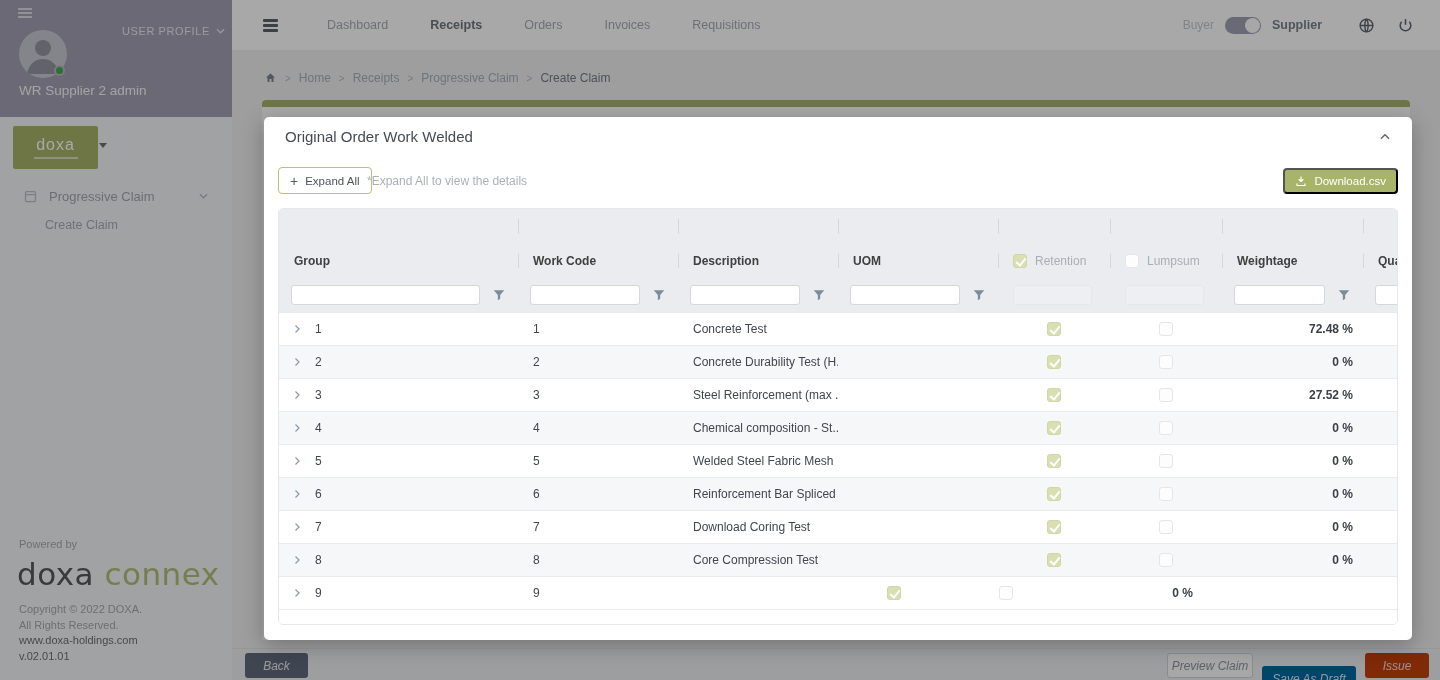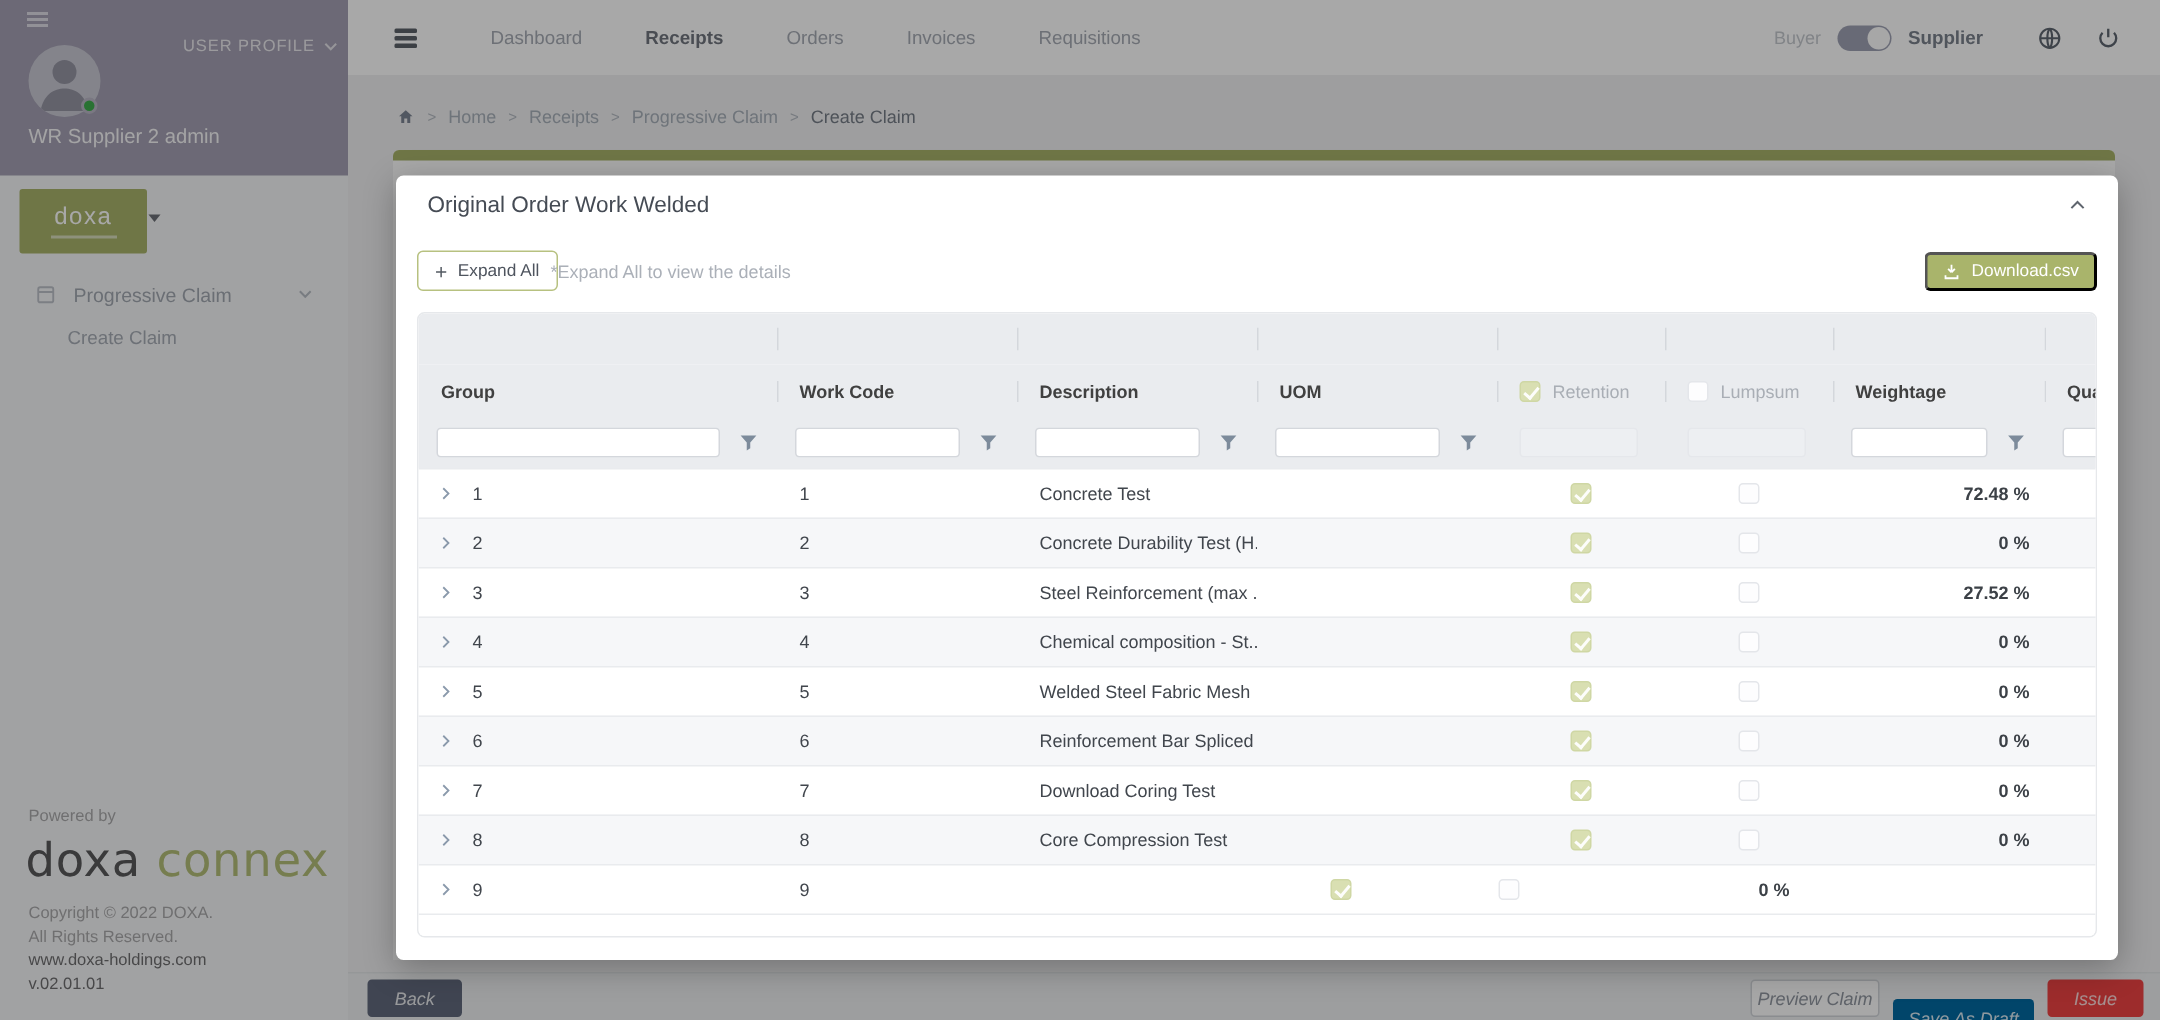--- a/index.html
+++ b/index.html
@@ -66,21 +66,21 @@
   .under-card .greenbar { width:100%; height:7px; background:#a9b46b; border-radius:4px 4px 0 0; }
 
   .footbar { position:absolute; left:0; top:648px; width:1208px; height:32px; background:#eef0f2;
     border-top:1px solid #e3e5e7; }
   .btn { display:inline-flex; align-items:center; justify-content:center; border-radius:3px;
     font-size:12px; cursor:pointer; border:none;font-style:italic; }
   .btn-back { position:absolute; left:13px; top:4px; width:63px; height:25px; background:#626a7d; color:rgba(255,255,255,.85); }
   .foot-right { position:absolute; right:11px; top:4px; display:flex; gap:9px; }
   .btn-preview { width:86px; height:25px; background:#fdfdfd; border:1px solid #d2d5da; color:#9096a0; }
   .btn-save { width:94px; height:25px; background:#0369a1; color:rgba(255,255,255,.85);margin-top:13px; }
-  .btn-issue { width:64px; height:25px; background:#ef4444; color:rgba(255,255,255,.8); }
+  .btn-issue { width:64px; height:25px; background:#c2410c; color:rgba(255,255,255,.8); }
 
   
   .overlay { position:absolute; left:0; top:0; width:1440px; height:680px; background:rgba(0,0,0,.34); z-index:10; }
   .modal { position:absolute; left:264px; top:117px; width:1148px; height:523px; background:#fff;
     border-radius:5px; box-shadow:0 5px 22px rgba(0,0,0,.28); z-index:20; }
   .modal-title { position:absolute; left:21px; top:11px; font-size:15px; color:#454b54; }
   .collapse-btn { position:absolute; right:20px; top:13px; width:14px; height:14px; cursor:pointer; }
   .modal-toolbar { position:absolute; left:14px; top:50px; width:1120px; height:28px; }
   .btn-expand { position:absolute; left:0; top:0; height:27px; padding:0 11px; display:flex; align-items:center;
     gap:7px; background:#fff; border:1px solid #b7c180; border-radius:4px; font-size:11.5px; color:#4e545e; cursor:pointer; }

